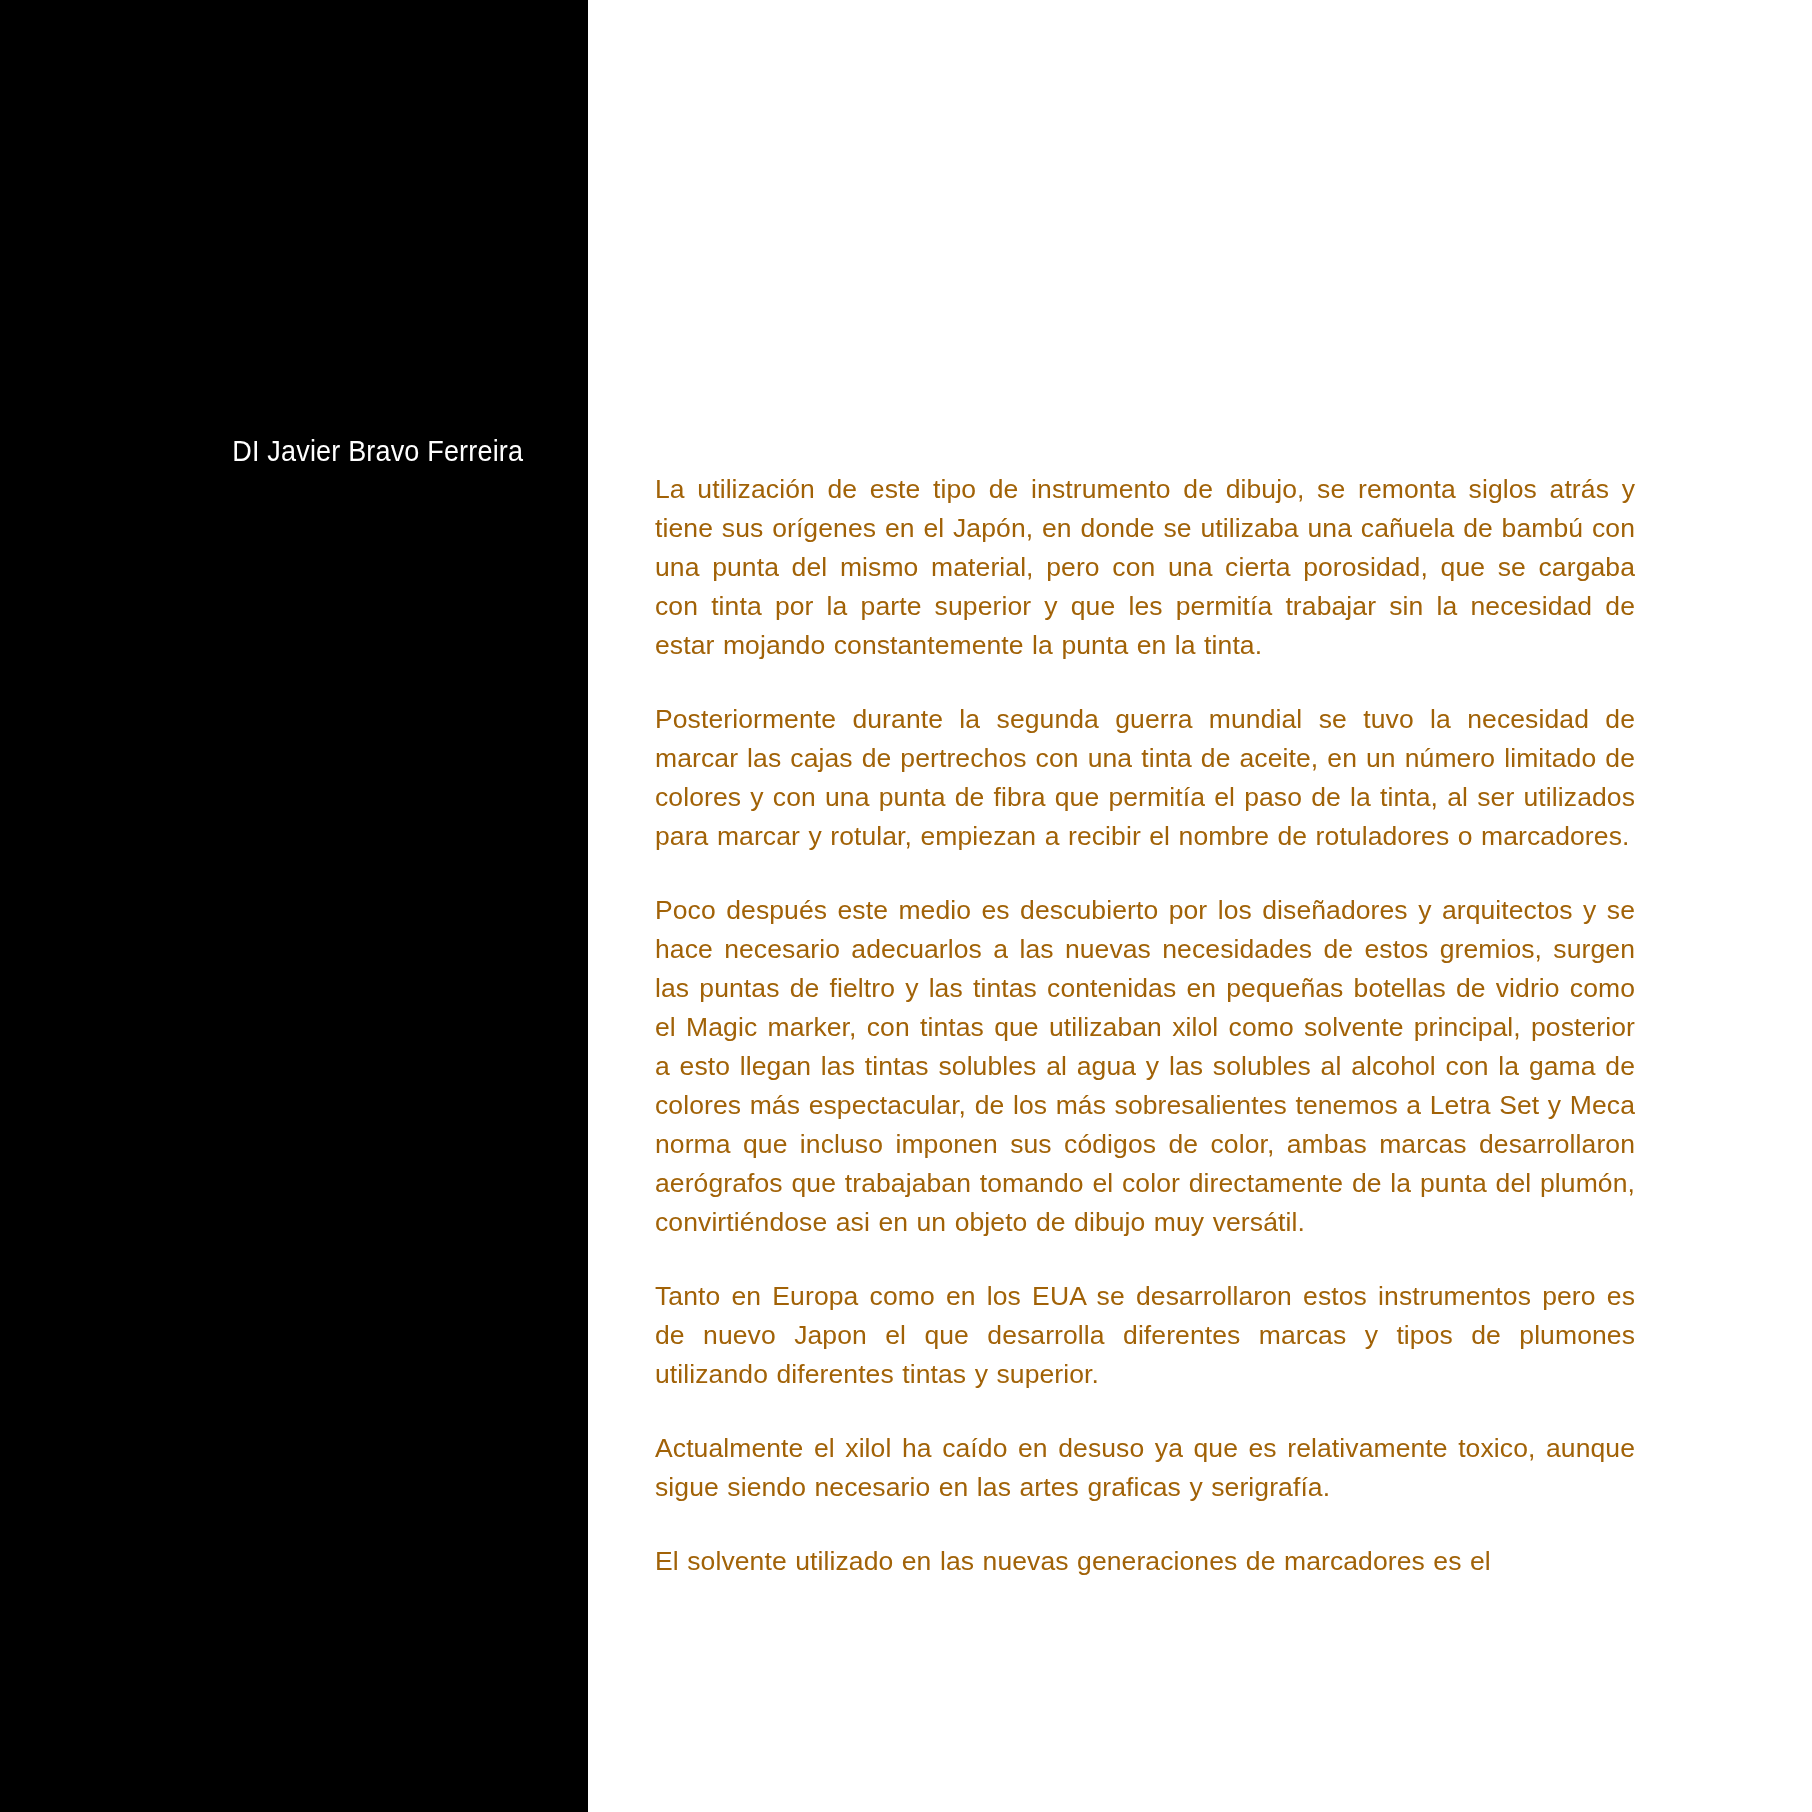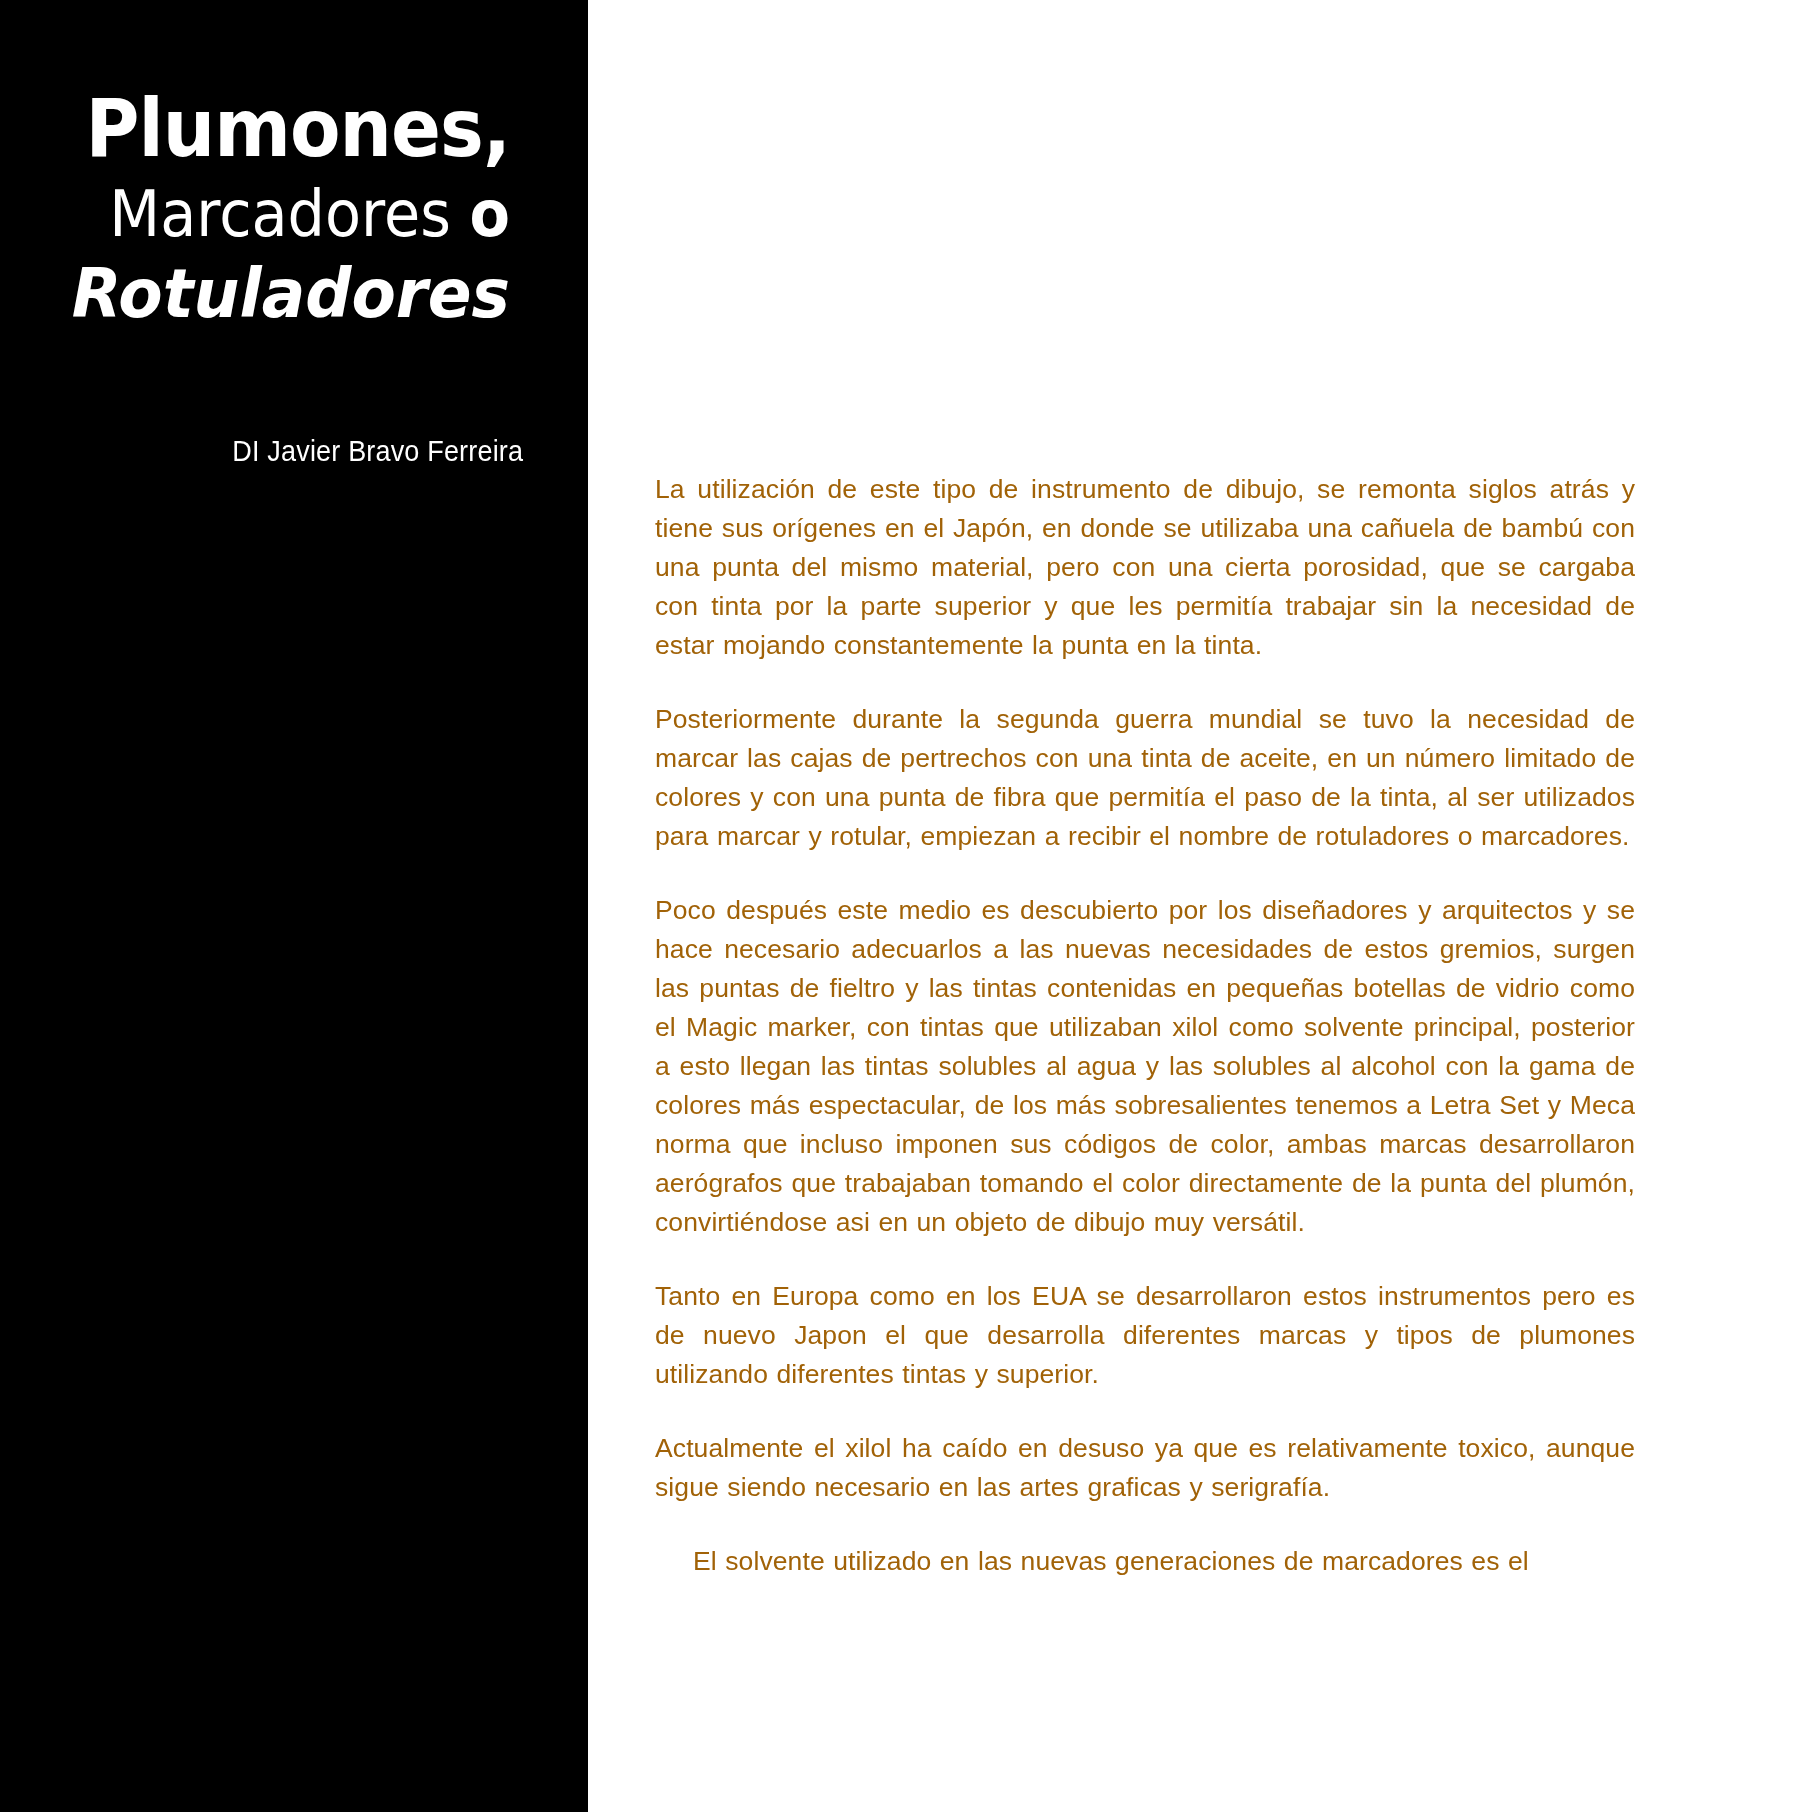--- a/index.html
+++ b/index.html
@@ -100,34 +100,28 @@
     font-family: "Liberation Sans", sans-serif;
     font-size: 26.5px;
     line-height: 39px;
     text-align: justify;
     margin: 0 0 35px 0;
     letter-spacing: 0.1px;
     word-spacing: 1px;
   }
   .para:last-child {
     margin-bottom: 0;
-    margin-left: 38px;
   }
 </style>
 </head>
 <body>
 
 <div class="page">
 
   <div class="black-panel">
-    <div class="title-block">
-      <div class="title-line1">Plumones,</div>
-      <div class="title-line2"><span>Marcadores </span><span class="bold-o">o</span></div>
-      <div class="title-line3">Rotuladores</div>
-    </div>
     <div class="author">DI Javier Bravo Ferreira</div>
   </div>
 
   <div class="body-col">
     <p class="para">La utilización de este tipo de instrumento de dibujo, se remonta siglos atrás y tiene sus orígenes en el Japón, en donde se utilizaba una cañuela de bambú con una punta del mismo material, pero con una cierta porosidad, que se cargaba con tinta por la parte superior y que les permitía trabajar sin la necesidad de estar mojando constantemente la punta en la tinta.</p>
     <p class="para">Posteriormente durante la segunda guerra mundial se tuvo la necesidad de marcar las cajas de pertrechos con una tinta de aceite, en un número limitado de colores y con una punta de fibra que permitía el paso de la tinta, al ser utilizados para marcar y rotular, empiezan a recibir el nombre de rotuladores o marcadores.</p>
     <p class="para">Poco después este medio es descubierto por los diseñadores y arquitectos y se hace necesario adecuarlos a las nuevas necesidades de estos gremios, surgen las puntas de fieltro y las tintas contenidas en pequeñas botellas de vidrio como el Magic marker, con tintas que utilizaban xilol como solvente principal, posterior a esto llegan las tintas solubles al agua y las solubles al alcohol con la gama de colores más espectacular, de los más sobresalientes tenemos a Letra Set y Meca norma que incluso imponen sus códigos de color, ambas marcas desarrollaron aerógrafos que trabajaban tomando el color directamente de la punta del plumón, convirtiéndose asi en un objeto de dibujo muy versátil.</p>
     <p class="para">Tanto en Europa como en los EUA se desarrollaron estos instrumentos pero es de nuevo Japon el que desarrolla diferentes marcas y tipos de plumones utilizando diferentes tintas y superior.</p>
     <p class="para">Actualmente el xilol ha caído en desuso ya que es relativamente toxico, aunque sigue siendo necesario en las artes graficas y serigrafía.</p>
     <p class="para">El solvente utilizado en las nuevas generaciones de marcadores es el</p>

